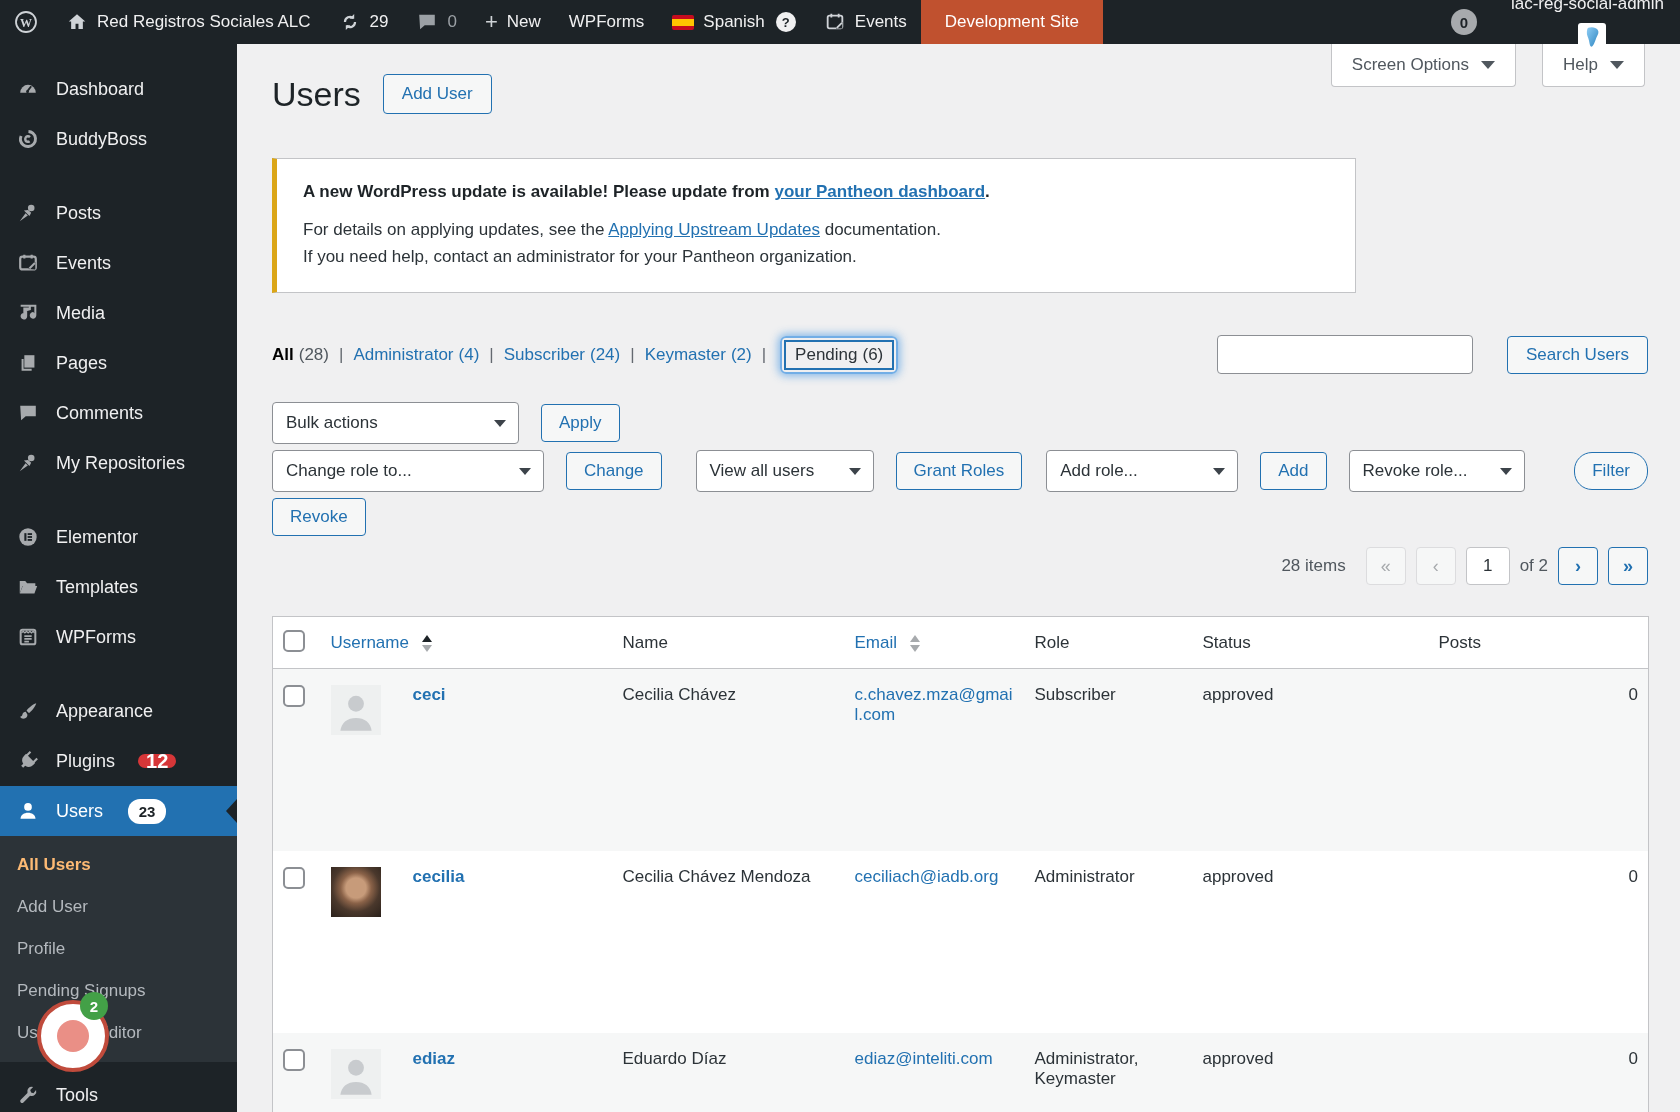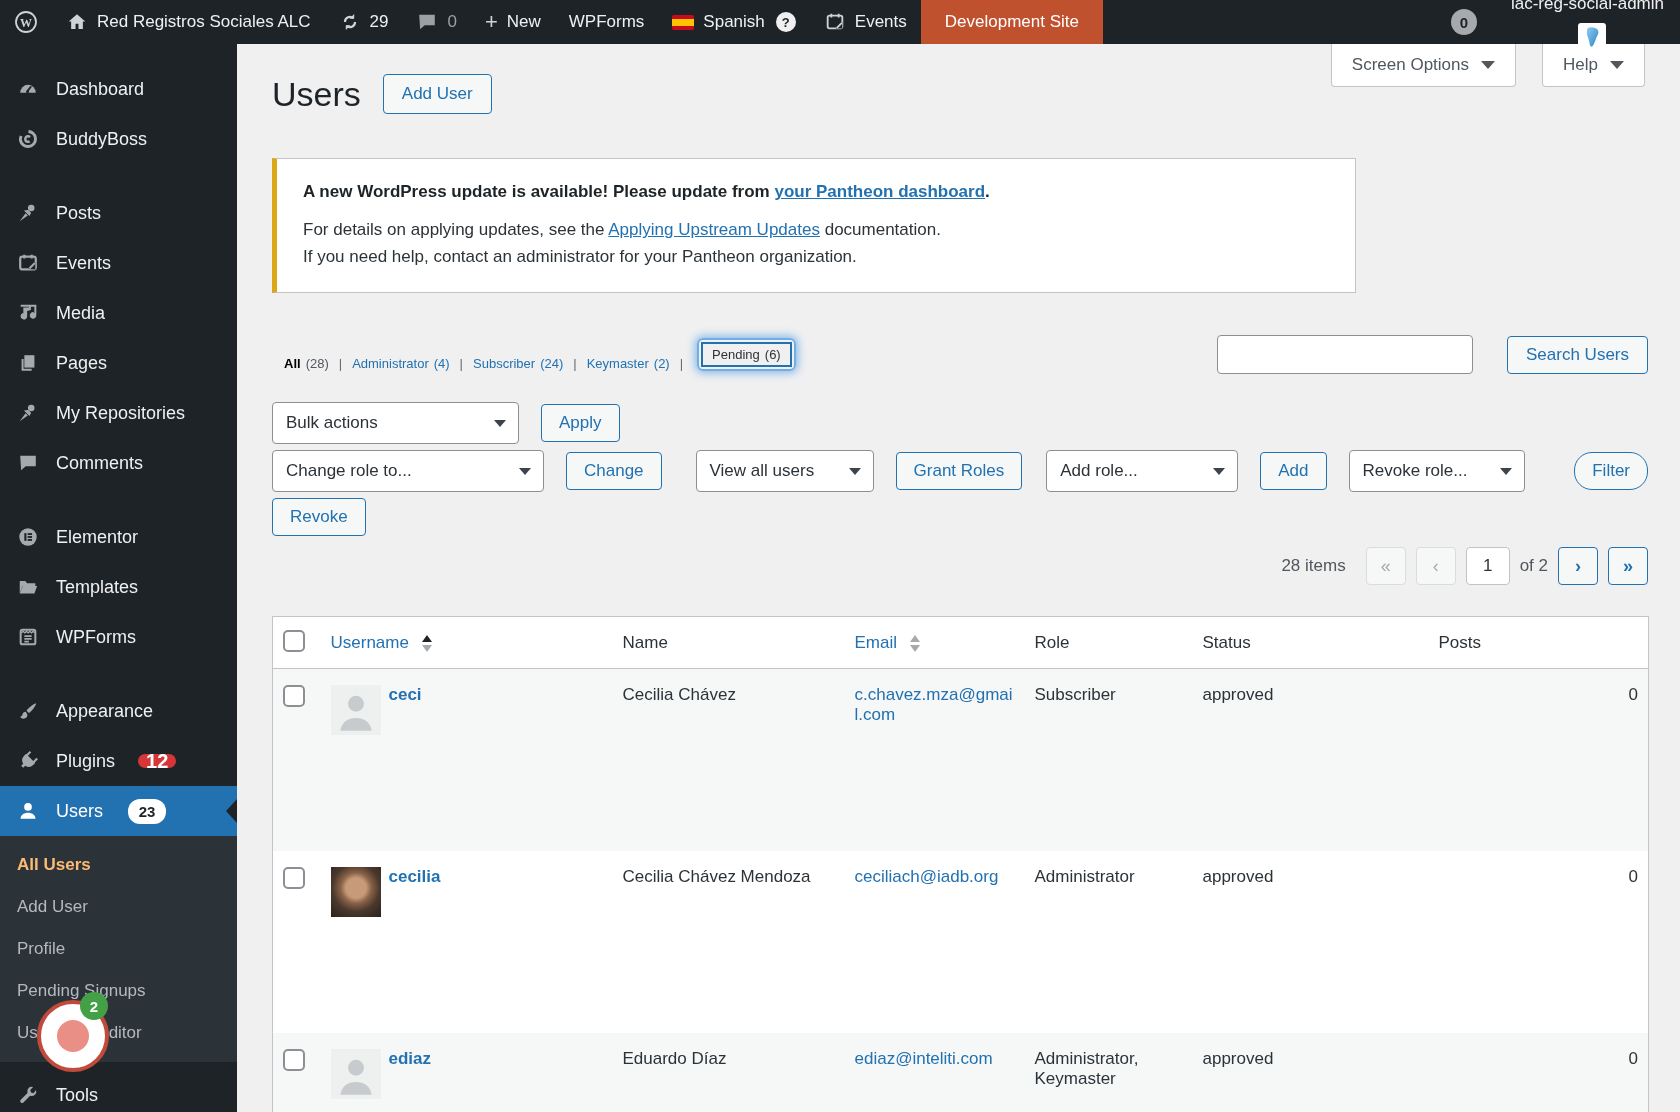--- a/index.html
+++ b/index.html
@@ -61,21 +61,21 @@
             font-size:17px; padding:8px 17px; cursor:pointer; font-family:inherit; white-space:nowrap; }
   .add-user-btn { padding:9px 18px; }
 
   .notice { margin-top:44px; width:1084px; background:#fff; border:1px solid #c3c4c7; border-left:5px solid #dba617;
             padding:20px 26px 22px; font-size:17px; line-height:1.55; }
   .notice .n-title { font-weight:700; color:#1d2327; margin-bottom:12px; }
   .notice a { color:#2271b1; text-decoration:underline; cursor:pointer; }
   .notice .n-title a { font-weight:700; }
 
   .filter-row { margin-top:42px; display:flex; align-items:center; }
-  .subsubsub { list-style:none; display:flex; align-items:flex-end; font-size:13px; margin-left:12px; }
+  .subsubsub { list-style:none; display:flex; align-items:center; font-size:17px; }
   .subsubsub li { display:flex; align-items:center; }
   .subsubsub li:not(:last-child)::after { content:"|"; color:#646970; margin:0 10px; }
   .subsubsub a { color:#2271b1; text-decoration:none; cursor:pointer; }
   .subsubsub .count { color:#50575e; margin-left:5px; }
   .subsubsub .current-f { color:#000; font-weight:700; text-decoration:none; }
   .focus-outer { border:2px solid #72aee6; border-radius:6px; padding:2px; box-shadow:0 0 8px 2px rgba(114,174,230,.85); margin-left:4px; }
   .focus-inner { display:flex; align-items:center; border:2px solid #2271b1; padding:3px 9px; color:#2c3338; cursor:pointer; }
   .search-box { margin-left:auto; display:flex; align-items:center; }
   .search-input { width:256px; height:39px; border:1px solid #8c8f94; border-radius:4px; background:#fff; padding:0 10px; font-size:17px; font-family:inherit; }
   .search-btn { margin-left:34px; padding:8px 18px; }
@@ -104,21 +104,21 @@
   table.users th.sortable { color:#2271b1; cursor:pointer; }
   .sort-stack { display:inline-flex; flex-direction:column; gap:3px; margin-left:8px; vertical-align:middle; }
   .s-up { width:0; height:0; border-left:5px solid transparent; border-right:5px solid transparent; border-bottom:7px solid #a7aaad; }
   .s-dn { width:0; height:0; border-left:5px solid transparent; border-right:5px solid transparent; border-top:7px solid #a7aaad; }
   .s-dark { border-bottom-color:#1d2327; }
   table.users td { vertical-align:top; padding:16px 10px; }
   tr.row-h { height:182px; }
   tr.striped { background:#f6f7f7; }
   .cb { width:22px; height:22px; border:2px solid #8c8f94; border-radius:5px; background:#fff; display:inline-block; cursor:pointer; }
   th .cb { margin-top:2px; }
-  .user-cell { display:flex; gap:8px; }
+  .user-cell { display:flex; gap:32px; }
   .avatar { width:50px; height:50px; flex:0 0 50px; }
   .avatar-photo { width:50px; height:50px;
       background:radial-gradient(circle at 50% 42%, #c79b7a 0 26%, #8a6248 40%, #4a382c 62%, #2a211b 100%); }
   .uname a { color:#2271b1; font-weight:700; text-decoration:none; cursor:pointer; }
   td.email a { color:#2271b1; text-decoration:none; word-break:break-all; cursor:pointer; }
   .col-cb { width:48px; } .col-user { width:292px; } .col-name { width:232px; } .col-email { width:180px; }
   .col-role { width:168px; } .col-status { width:236px; }
   th.posts-h, td.posts-c { text-align:right; padding-right:44px; }
 </style>
 </head>
@@ -265,34 +265,34 @@
             <svg width="22" height="22" viewBox="0 0 24 24">
               <rect x="8" y="3.5" width="11" height="13.5" fill="#a7aaad"></rect>
               <path d="M5 7.5v13h11v-2.2H7.2V7.5z" fill="#a7aaad"></path>
             </svg>
           </span>
         <span>Pages</span>
       </li>
       <li class="menu-item">
         <span class="mi-icon">
             <svg width="22" height="22" viewBox="0 0 24 24">
+              <path d="M3.5 4h17v11.5h-11L4.5 20z" fill="#a7aaad"></path>
+            </svg>
+          </span>
+        <span>Comments</span>
+      </li>
+      <li class="menu-item">
+        <span class="mi-icon">
+            <svg width="22" height="22" viewBox="0 0 24 24">
               <circle cx="15.5" cy="6.5" r="3.6" fill="#a7aaad"></circle>
               <path d="M12.2 8.6l3.2 3.2-1.8 3.6-6-6z" fill="#a7aaad"></path>
               <path d="M9.3 12.2L3 21l8.8-6.3z" fill="#a7aaad"></path>
             </svg>
           </span>
         <span>My Repositories</span>
-      </li>
-      <li class="menu-item">
-        <span class="mi-icon">
-            <svg width="22" height="22" viewBox="0 0 24 24">
-              <path d="M3.5 4h17v11.5h-11L4.5 20z" fill="#a7aaad"></path>
-            </svg>
-          </span>
-        <span>Comments</span>
       </li>
       <li class="menu-gap"></li>
       <li class="menu-item">
         <span class="mi-icon">
             <svg width="22" height="22" viewBox="0 0 24 24">
               <circle cx="12" cy="12" r="9.5" fill="#a7aaad"></circle>
               <rect x="8" y="7.8" width="2.3" height="8.4" fill="#1d2327"></rect>
               <rect x="11.6" y="7.8" width="4.8" height="2" fill="#1d2327"></rect>
               <rect x="11.6" y="11" width="4.8" height="2" fill="#1d2327"></rect>
               <rect x="11.6" y="14.2" width="4.8" height="2" fill="#1d2327"></rect>

